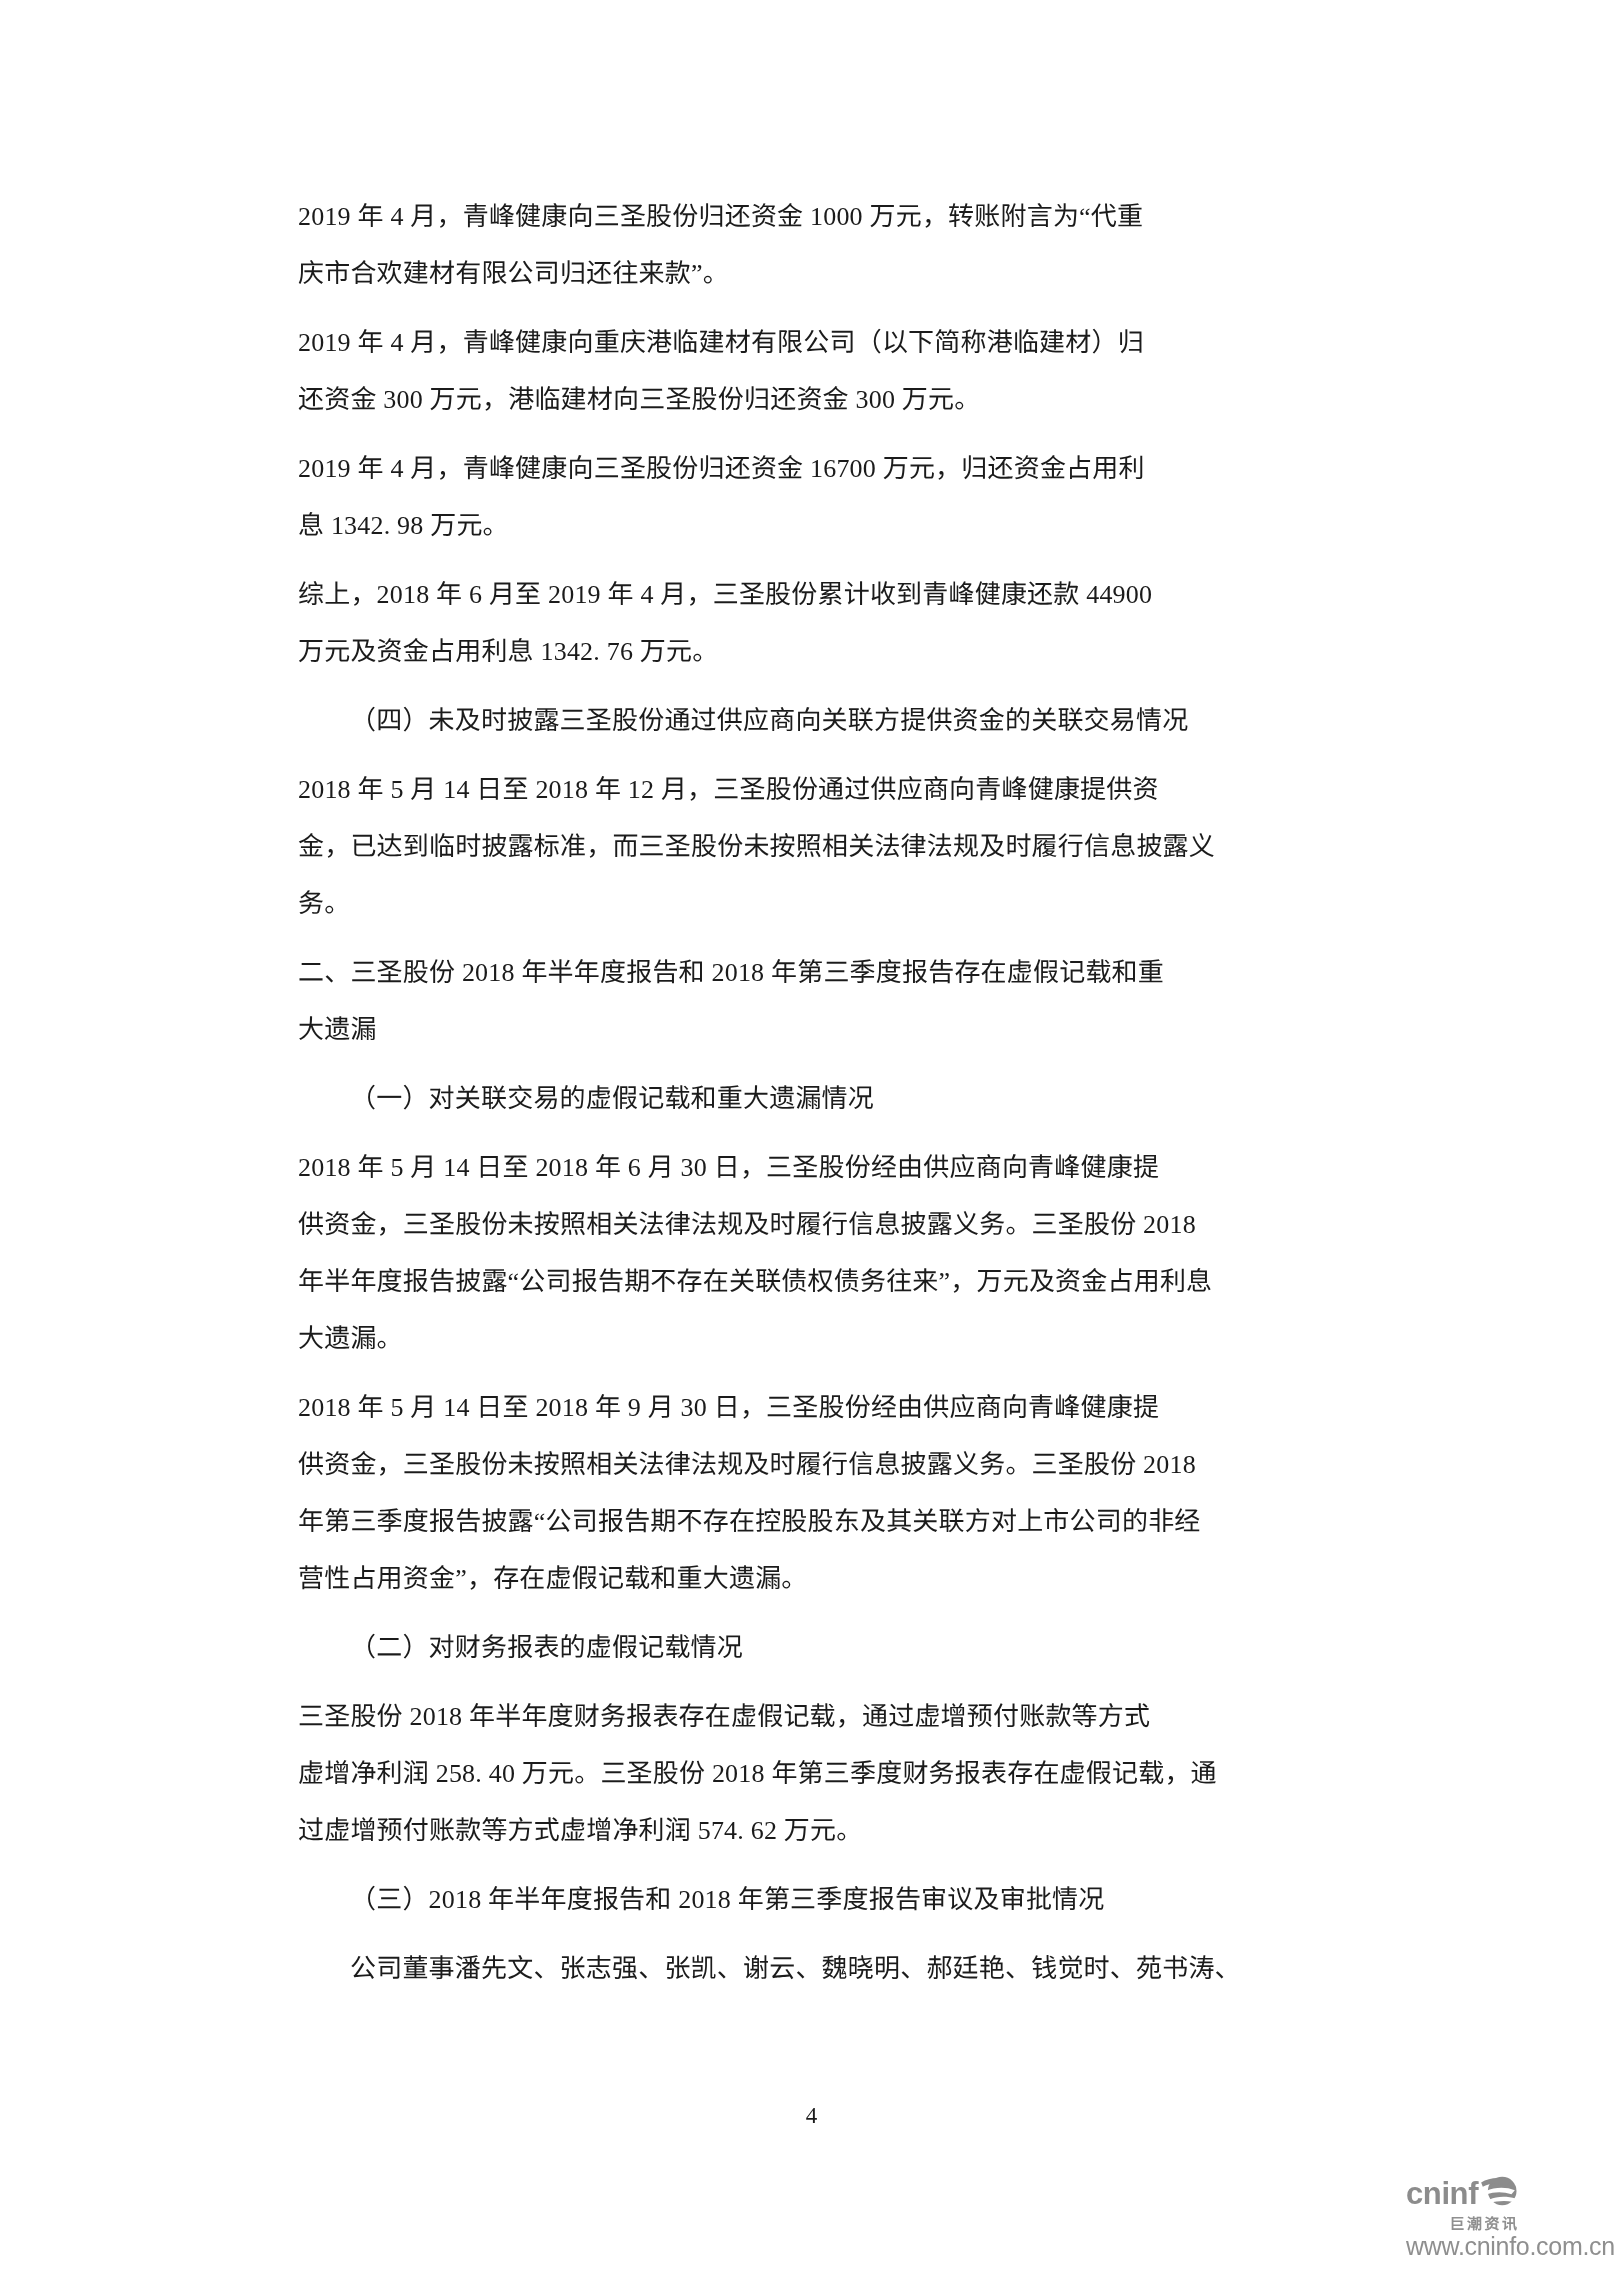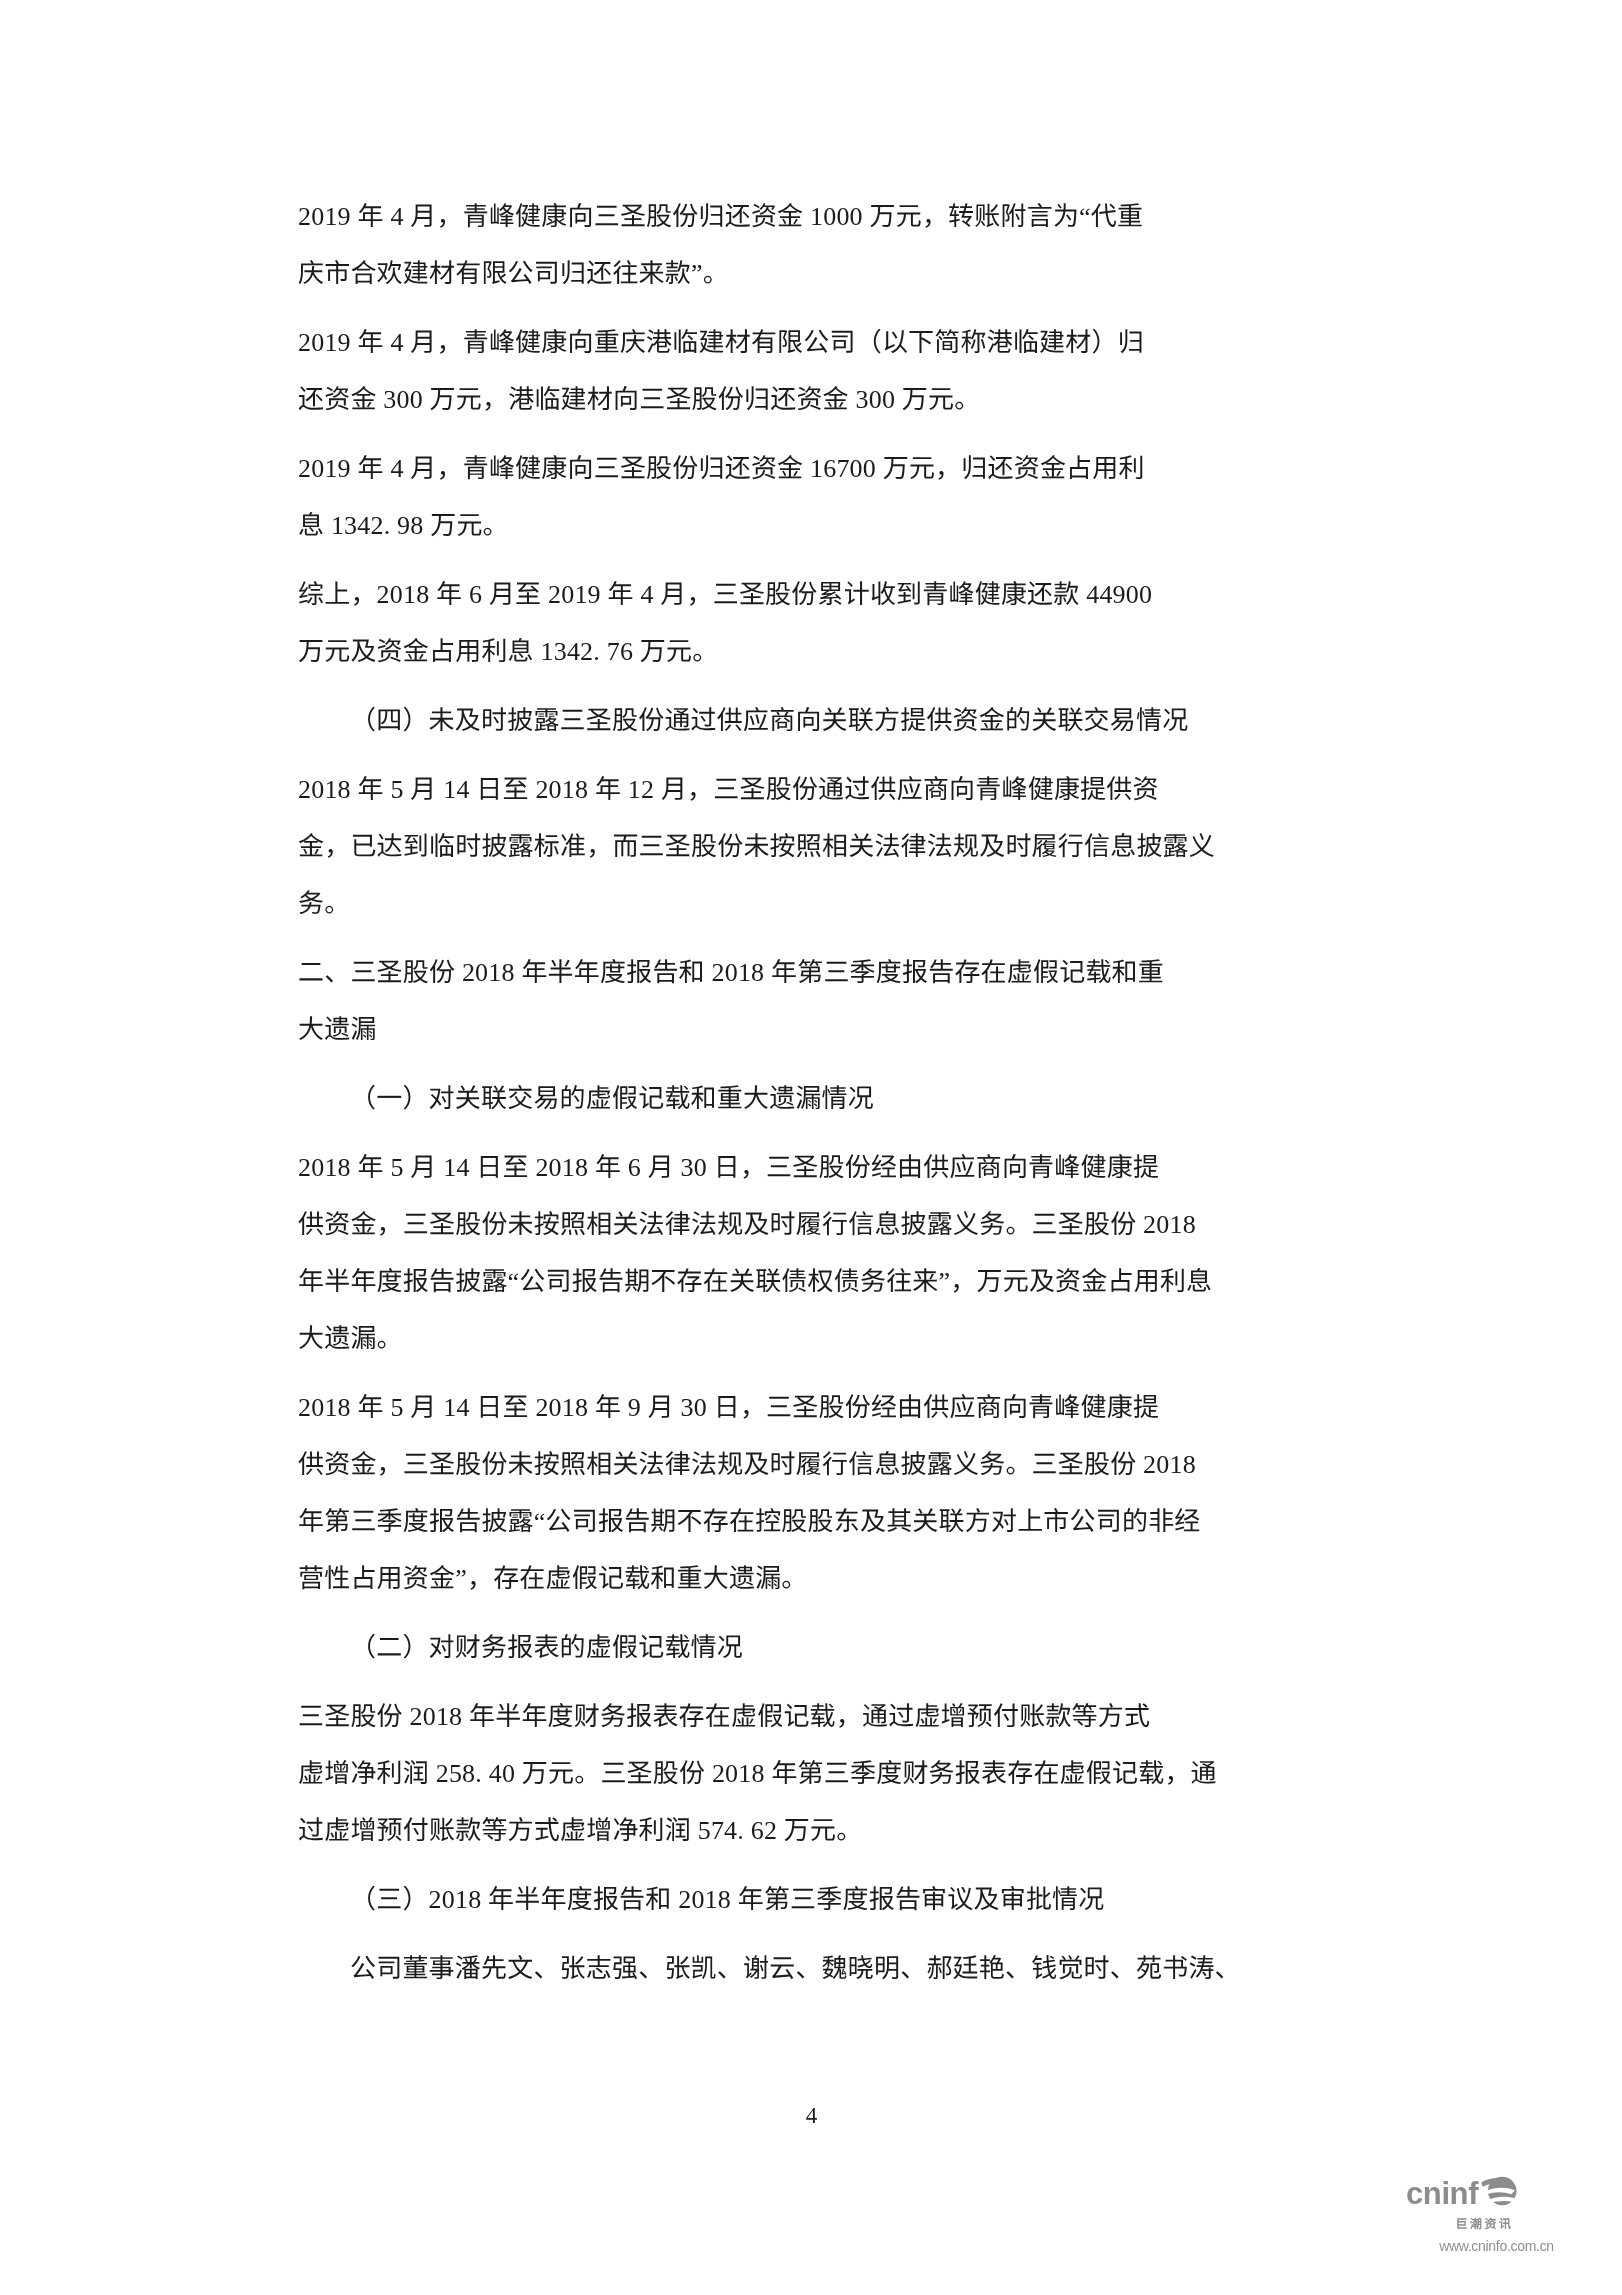--- a/index.html
+++ b/index.html
@@ -96,32 +96,32 @@
     line-height: 32px;
   }
   .brand-mark {
     margin-left: 2.5px;
     margin-top: -2.5px;
   }
   .brand-cn {
     margin-top: 1.7px;
     color: #8f8f8f;
     font-family: "Liberation Sans", "DejaVu Sans", sans-serif;
-    font-size: 12px;
+    font-size: 15px;
     font-weight: bold;
     letter-spacing: 2.5px;
     text-align: center;
     width: 157px;
     line-height: 22px;
   }
   .brand-url {
     margin-top: 0.8px;
     color: #8f8f8f;
     font-family: "Liberation Sans", "DejaVu Sans", sans-serif;
-    font-size: 14px;
+    font-size: 25px;
     letter-spacing: -0.3px;
     text-align: center;
     width: 181px;
     line-height: 22px;
   }
 </style>
 </head>
 <body>
 
 <div class="page">

